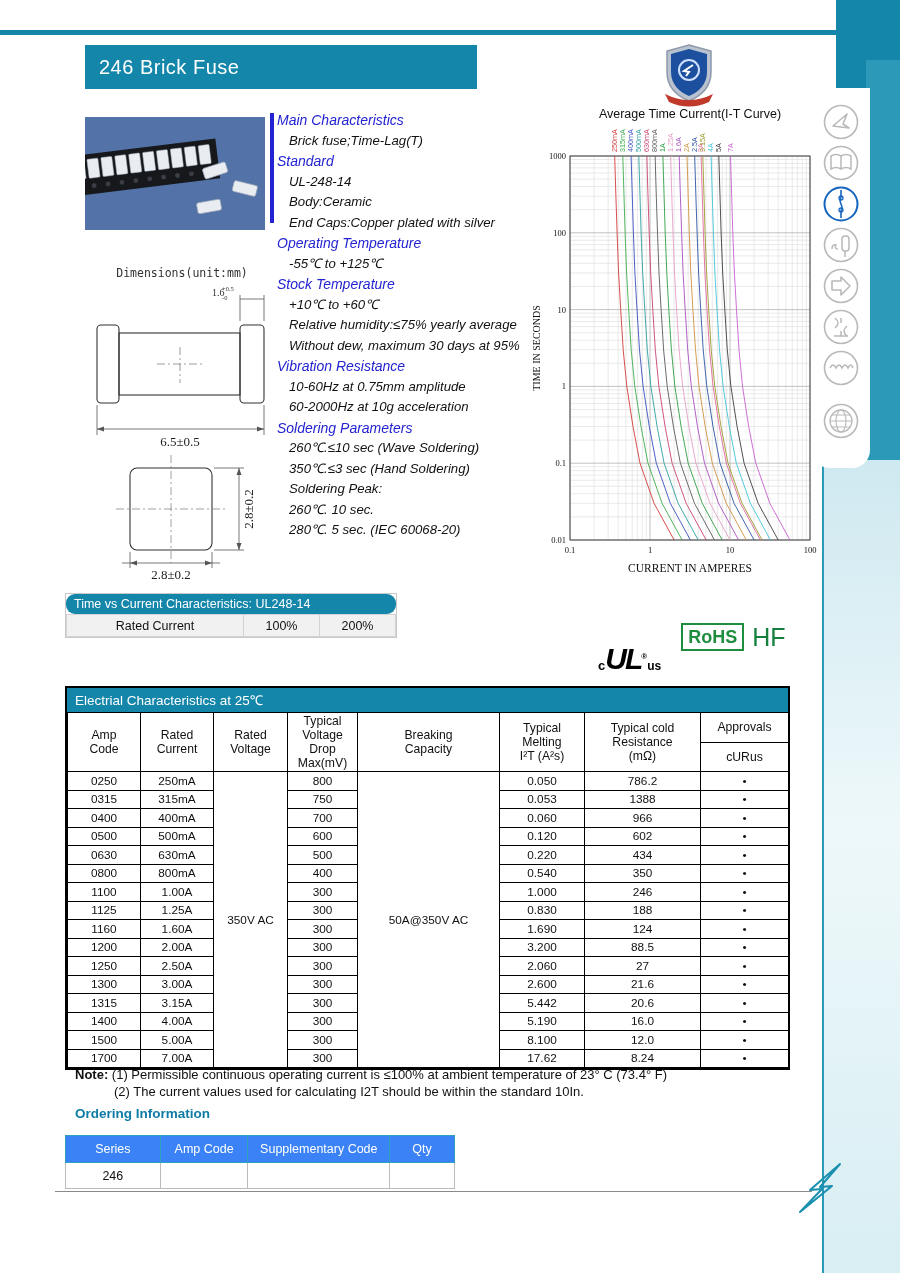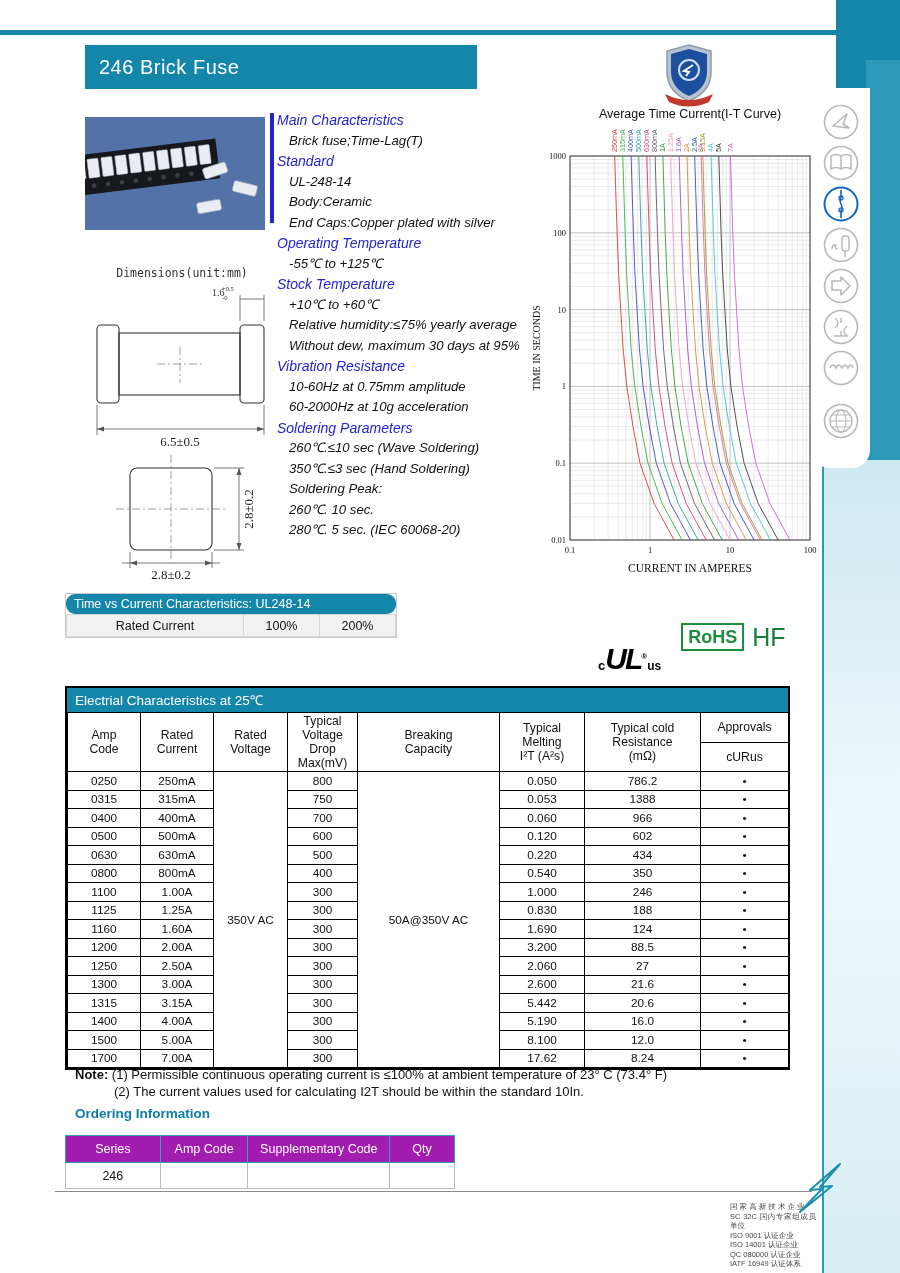--- a/index.html
+++ b/index.html
@@ -55,21 +55,21 @@
   .et-table th,.et-table td{border:1.2px solid #000;text-align:center;white-space:pre-line;}
   .et-table thead th{font-weight:normal;font-size:12.2px;height:43px;}
   .et-table tbody td{height:17.5px;padding:0;}
   
   .notes{left:75px;top:1066px;width:720px;font-size:13px;line-height:17px;}
   .notes b{font-weight:bold;}
   
   .ord-head{left:75px;top:1106px;color:#0e7ca6;font-weight:bold;font-size:13.5px;}
   .ord-wrap{left:65px;top:1135px;width:390px;}
   .ord-table{width:100%;border-collapse:collapse;font-size:12.5px;}
-  .ord-table th{background:#a21caf;color:#fff;font-weight:normal;height:24px;border:1px solid #2fa0bd;}
+  .ord-table th{background:#3b82f6;color:#fff;font-weight:normal;height:24px;border:1px solid #2fa0bd;}
   .ord-table td{border:1px solid #bbb;height:23px;text-align:center;}
   
   .foot-rule{left:55px;top:1191px;width:757px;height:1px;background:#8a8a8a;}
   .footer{left:730px;top:1202px;width:86px;font-size:7.5px;color:#444;line-height:9.5px;
           text-align:justify;}
   .bolt{left:796px;top:1160px;width:50px;height:60px;}
 </style>
 </head>
 <body>
 
@@ -590,27 +590,19 @@
             <td>246</td>
             <td></td>
             <td></td>
             <td></td>
           </tr>
         </tbody>
     </table>
   </div>
 
   <div class="abs foot-rule"></div>
-  <div class="abs footer" id="footer-lines">
-      <div>国 家 高 新 技 术 企 业</div>
-      <div>SC 32C 国内专家组成员单位</div>
-      <div>ISO 9001 认证企业</div>
-      <div>ISO 14001 认证企业</div>
-      <div>QC 080000 认证企业</div>
-      <div>IATF 16949 认证体系</div>
-    </div>
   <div class="abs bolt">
     <svg width="50" height="60" viewBox="0 0 50 60">
       <path d="M44 4 L14 30 L26 29 L4 52 L36 26 L24 27 Z" fill="none" stroke="#1a8fae" stroke-width="2" stroke-linejoin="round"></path>
     </svg>
   </div>
 
 </div>
 
 </body></html>

